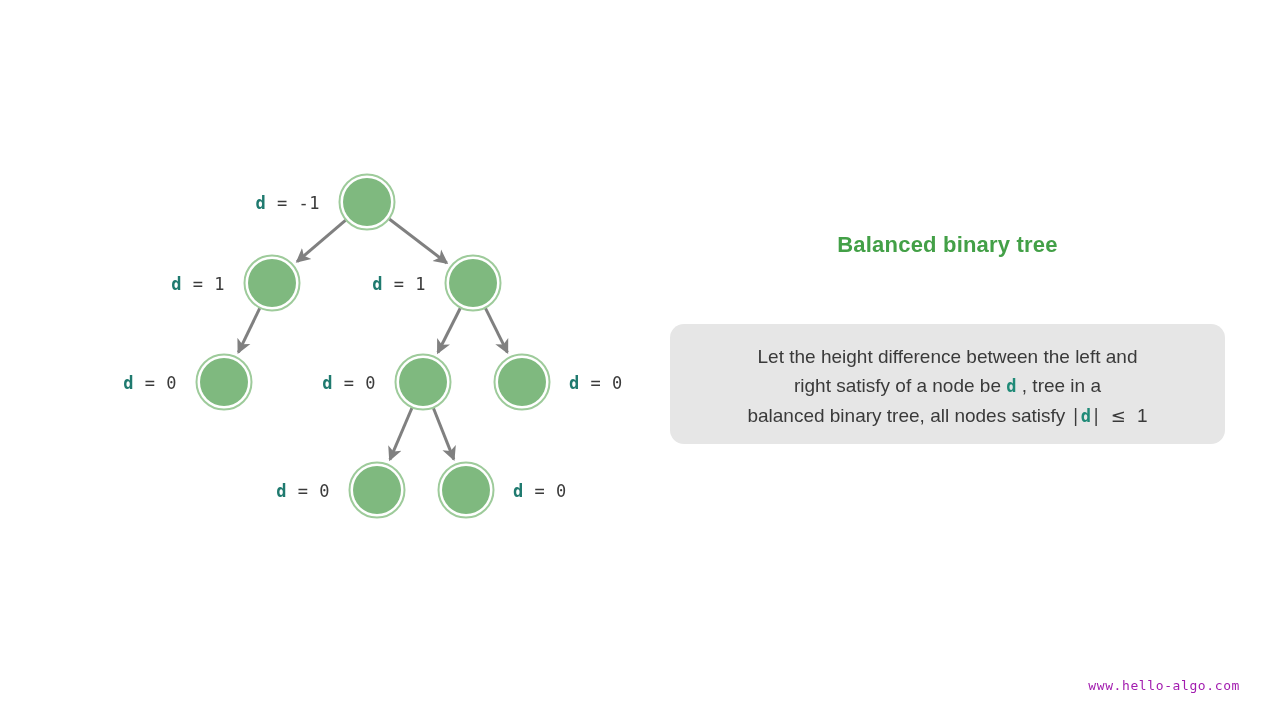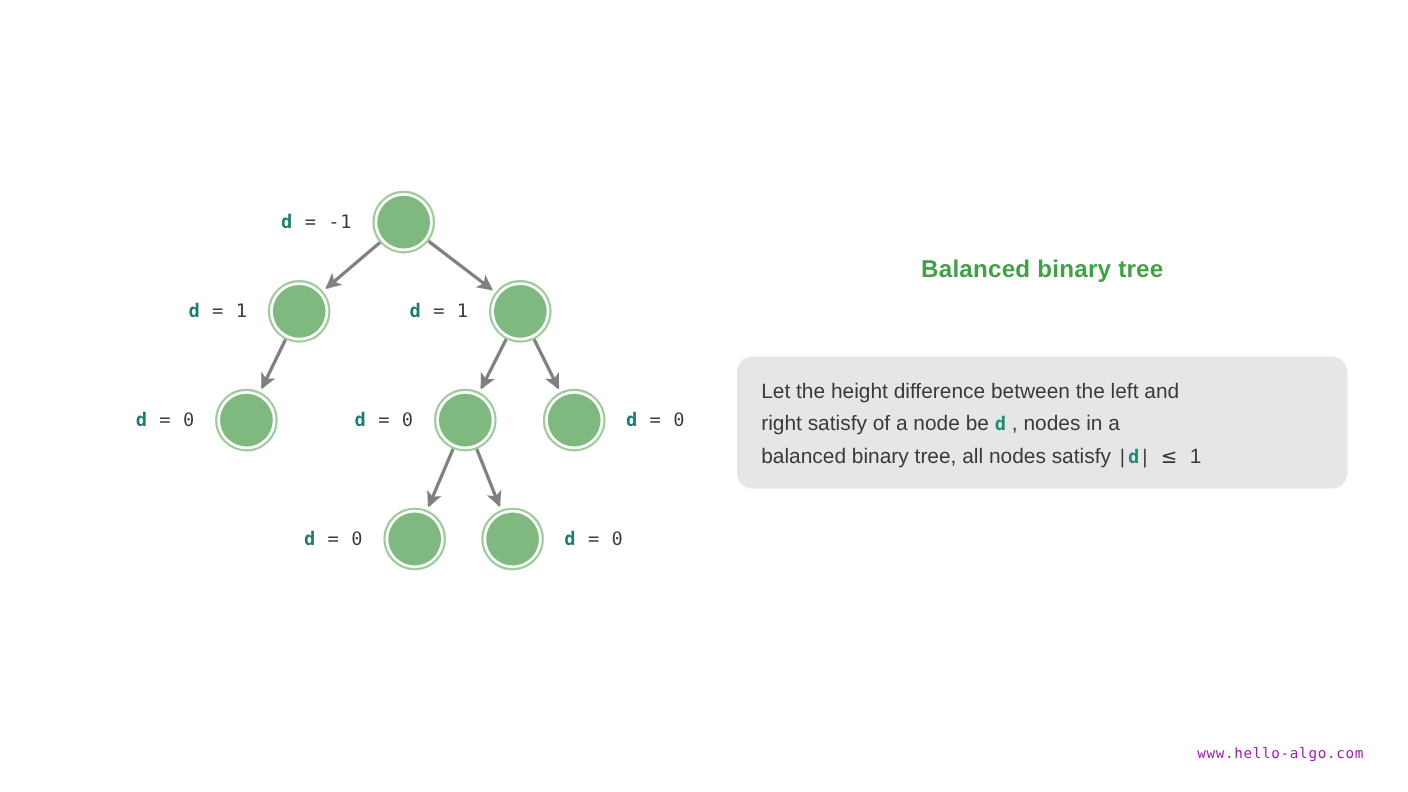--- a/index.html
+++ b/index.html
@@ -92,20 +92,21 @@
     background: #e6e6e6;
     border-radius: 14px;
     box-sizing: border-box;
     padding: 18px 22px 0 22px;
   }
   #info-text {
     font-family: "Liberation Sans", sans-serif;
     font-size: 19px;
     line-height: 29px;
     color: #3a3a3a;
+    text-align: center;
   }
   #info-text .var {
     font-family: "DejaVu Sans Mono", "Liberation Mono", monospace;
     color: #1f8a77;
     font-weight: bold;
     font-size: 17px;
   }
   #info-text .bar {
     font-family: "DejaVu Sans Mono", "Liberation Mono", monospace;
     font-size: 17px;
@@ -201,21 +202,21 @@
   <div id="info-panel">
 
     <div id="panel-title">Balanced binary tree</div>
 
     <div id="info-box">
       <div id="info-text">
         <span>Let the height difference between the left and</span>
         <br>
         <span>right satisfy of a node be</span>
         <span class="var">d</span>
-        <span>, nodes in a</span>
+        <span>, tree in a</span>
         <br>
         <span>balanced binary tree, all nodes satisfy</span>
         <span class="bar">|</span><span class="var">d</span><span class="bar">|</span>
         <span class="rel">≤</span>
         <span>1</span>
       </div>
     </div>
   </div>
 
   <div id="watermark">www.hello-algo.com</div>

